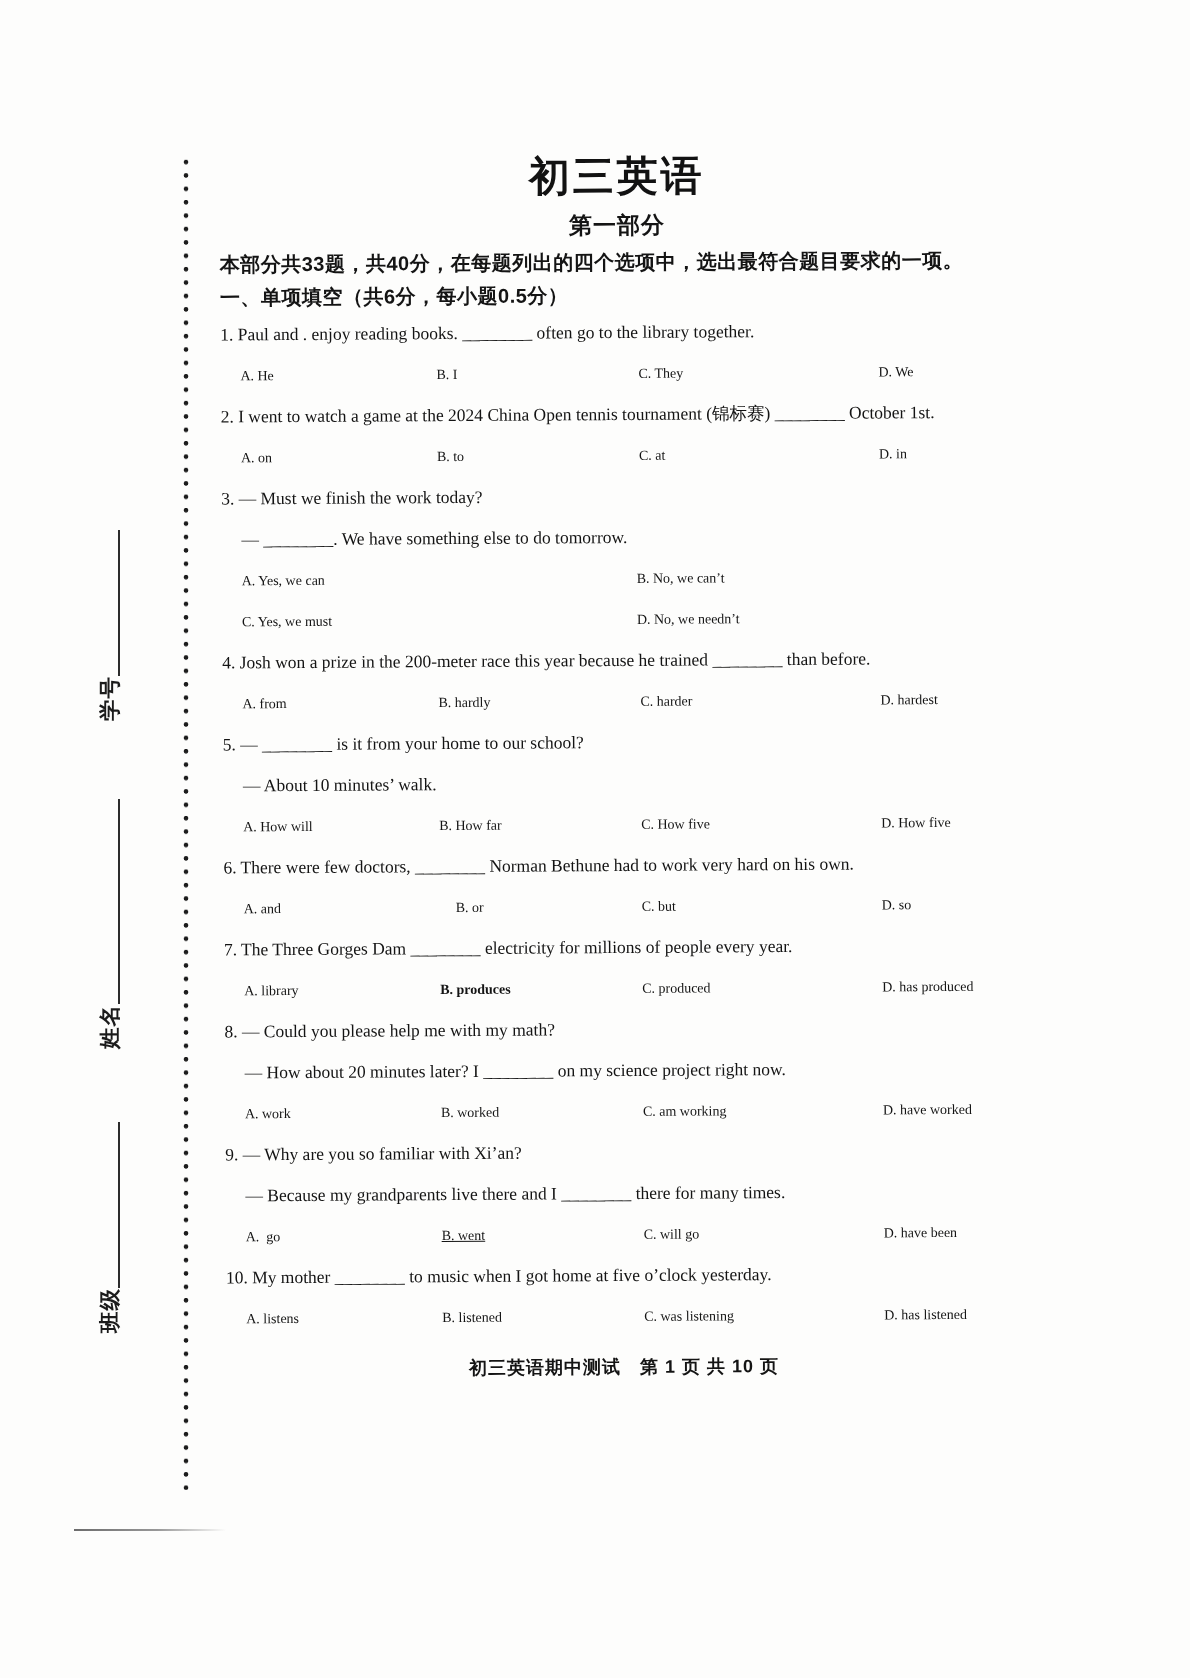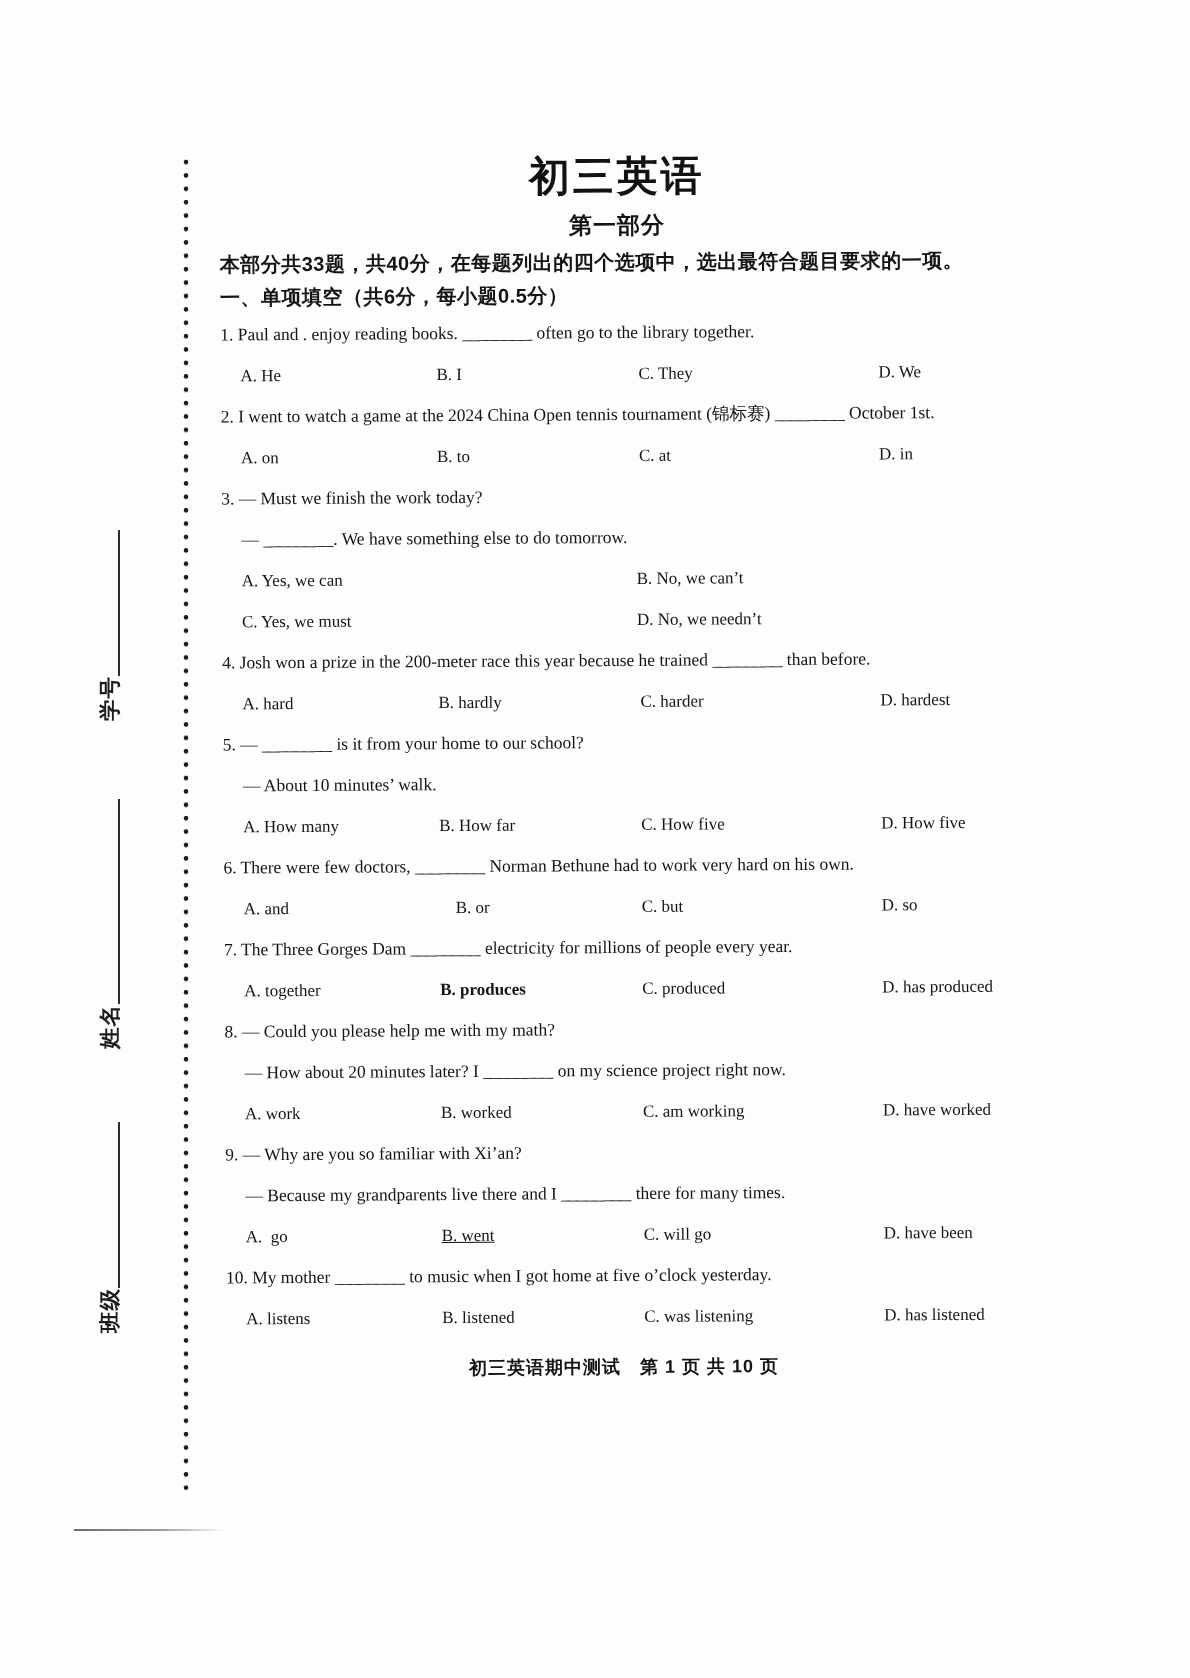--- a/index.html
+++ b/index.html
@@ -50,21 +50,21 @@
     font-family:"Liberation Sans", sans-serif;font-weight:700;
     font-size:20px;line-height:32px;margin-top:6px;white-space:pre;letter-spacing:.5px;
   }
   .section{
     font-family:"Liberation Sans", sans-serif;font-weight:700;
     font-size:20px;line-height:34px;white-space:pre;letter-spacing:.5px;
   }
   .q-line{height:41px;line-height:41px;font-size:17.5px;white-space:pre;}
   .q-line.indented{padding-left:20px;}
   .opt-row{position:relative;height:41px;}
-  .opt{position:absolute;top:0;height:41px;line-height:41px;font-size:17px;white-space:pre;}
+  .opt{position:absolute;top:0;height:41px;line-height:41px;font-size:14px;white-space:pre;}
   .footer{
     margin-top:17px;text-align:center;
     font-family:"Liberation Sans", sans-serif;font-weight:700;
     font-size:18px;line-height:26px;letter-spacing:1px;white-space:pre;
   }
 </style>
 </head>
 <body>
 
 <div class="page">
@@ -111,49 +111,49 @@
             <span class="opt" style="left: 415px;">B. No, we can’t</span>
           </div>
           <div class="opt-row">
             <span class="opt" style="left: 20px;">C. Yes, we must</span>
             <span class="opt" style="left: 415px;">D. No, we needn’t</span>
           </div>
         </div>
         <div>
           <div class="q-line">4. Josh won a prize in the 200-meter race this year because he trained ________ than before.</div>
           <div class="opt-row">
-            <span class="opt" style="left: 20px;">A. hard</span>
+            <span class="opt" style="left: 20px;">A. from</span>
             <span class="opt" style="left: 216px;">B. hardly</span>
             <span class="opt" style="left: 418px;">C. harder</span>
             <span class="opt" style="left: 658px;">D. hardest</span>
           </div>
         </div>
         <div>
           <div class="q-line">5. — ________ is it from your home to our school?</div>
           <div class="q-line indented">— About 10 minutes’ walk.</div>
           <div class="opt-row">
-            <span class="opt" style="left: 20px;">A. How many</span>
+            <span class="opt" style="left: 20px;">A. How will</span>
             <span class="opt" style="left: 216px;">B. How far</span>
             <span class="opt" style="left: 418px;">C. How five</span>
             <span class="opt" style="left: 658px;">D. How five</span>
           </div>
         </div>
         <div>
           <div class="q-line">6. There were few doctors, ________ Norman Bethune had to work very hard on his own.</div>
           <div class="opt-row">
             <span class="opt" style="left: 20px;">A. and</span>
             <span class="opt" style="left: 208px; margin-left: 24px;">B. or</span>
             <span class="opt" style="left: 418px;">C. but</span>
             <span class="opt" style="left: 658px;">D. so</span>
           </div>
         </div>
         <div>
           <div class="q-line">7. The Three Gorges Dam ________ electricity for millions of people every year.</div>
           <div class="opt-row">
-            <span class="opt" style="left: 20px;">A. together</span>
+            <span class="opt" style="left: 20px;">A. library</span>
             <span class="opt" style="left: 216px; font-weight: bold;">B. produces</span>
             <span class="opt" style="left: 418px;">C. produced</span>
             <span class="opt" style="left: 658px;">D. has produced</span>
           </div>
         </div>
         <div>
           <div class="q-line">8. — Could you please help me with my math?</div>
           <div class="q-line indented">— How about 20 minutes later? I ________ on my science project right now.</div>
           <div class="opt-row">
             <span class="opt" style="left: 20px;">A. work</span>

